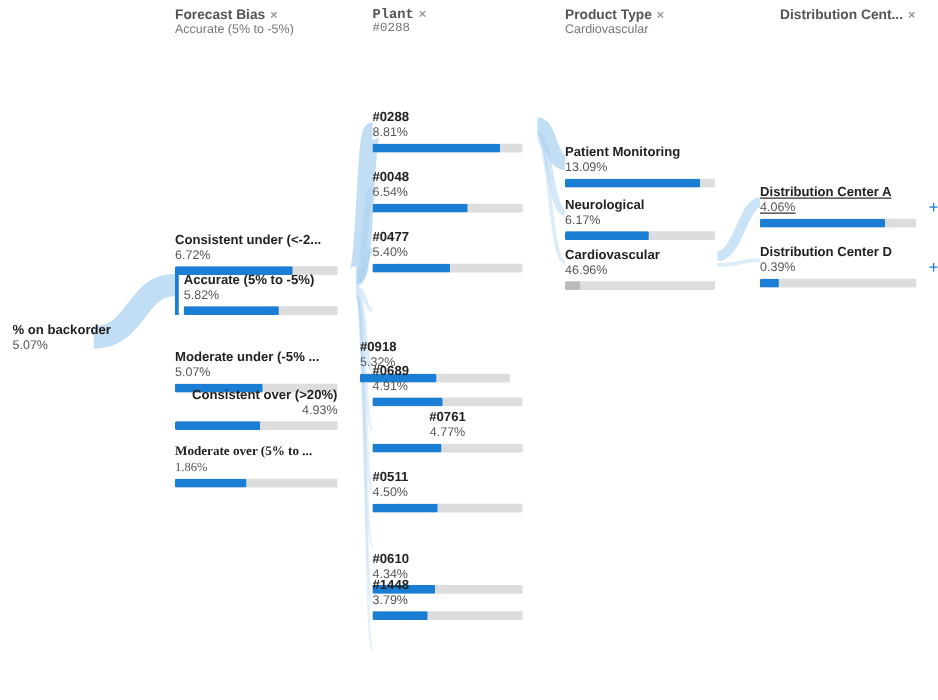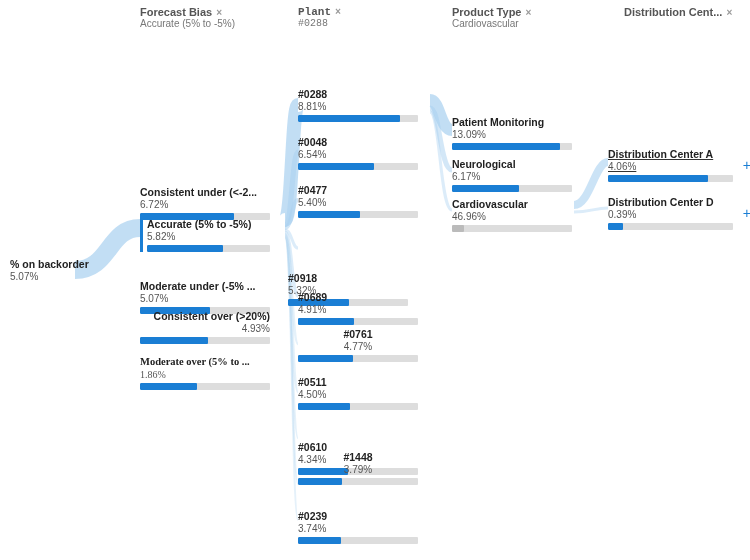--- a/index.html
+++ b/index.html
@@ -264,35 +264,28 @@
   </div>
 
   <div class="node" style="position:absolute; left:298px; top:420px; width:120px;margin-top:21px;">
     <div class="node-label">#0610</div>
     <div class="node-value">4.34%</div>
     <div class="bar-container">
         <div class="bar-fill" style="width:42%"></div>
       </div>
   </div>
 
-  <div class="node" style="position:absolute; left:298px; top:451px; width:120px;align-items:center;">
+  <div class="node" style="position:absolute; left:298px; top:462px; width:120px;">
     <div class="node-label">#1448</div>
     <div class="node-value">3.79%</div>
     <div class="bar-container">
         <div class="bar-fill" style="width:37%"></div>
       </div>
   </div>
 
-  <div class="node" style="position:absolute; left:298px; top:510px; width:120px;">
-    <div class="node-label">#0239</div>
-    <div class="node-value">3.74%</div>
-    <div class="bar-container">
-        <div class="bar-fill" style="width:36%"></div>
-      </div>
-  </div>
 
   <div class="node" style="position:absolute; left:452px; top:116px; width:120px;">
     <div class="node-label">Patient Monitoring</div>
     <div class="node-value">13.09%</div>
     <div class="bar-container">
         <div class="bar-fill" style="width:90%"></div>
       </div>
   </div>
 
   <div class="node" style="position:absolute; left:452px; top:158px; width:120px;">

